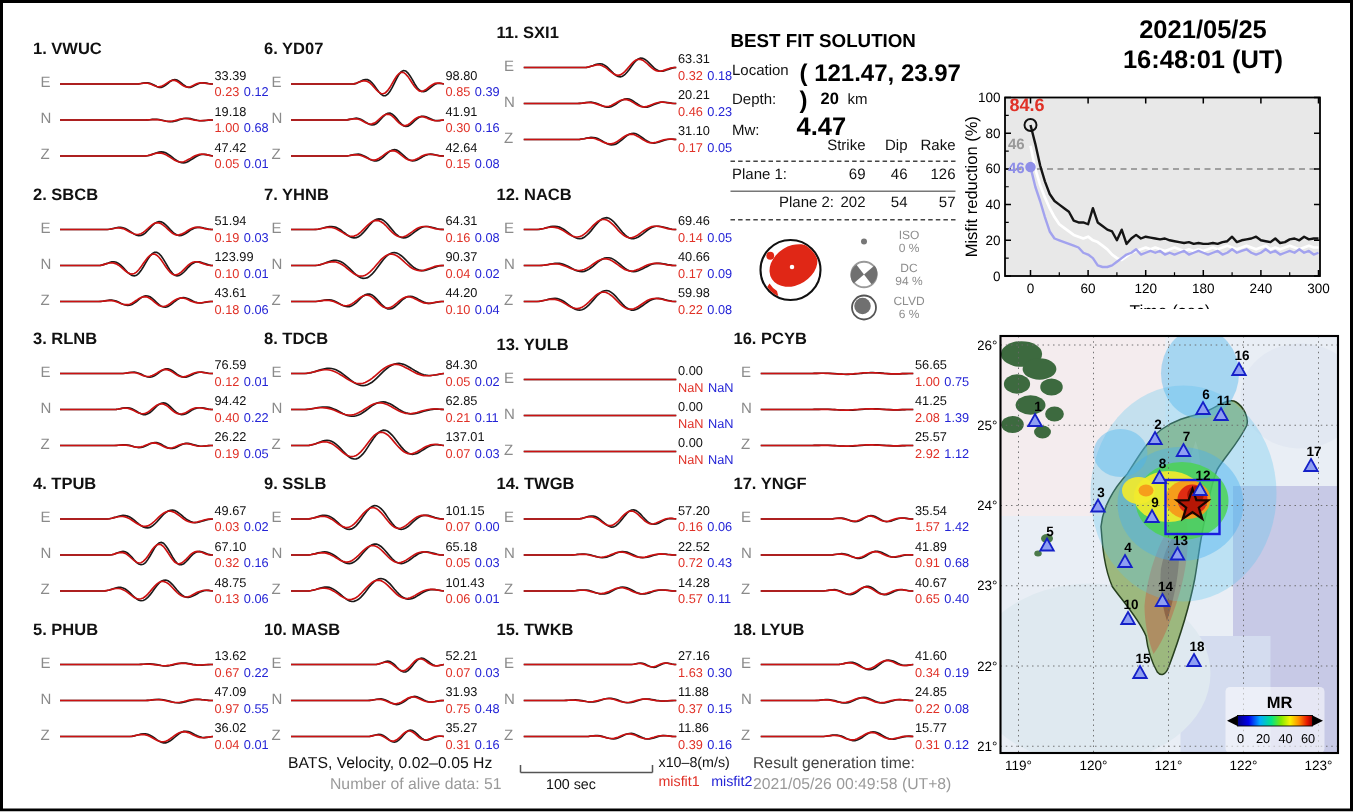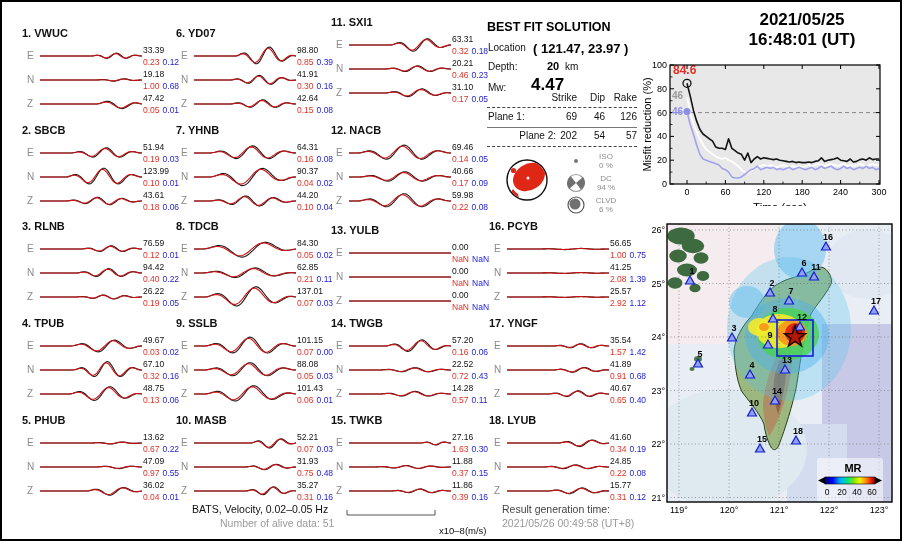--- a/index.html
+++ b/index.html
@@ -23,21 +23,21 @@
   .solid-line{position:absolute;left:2px;width:150px;border-top:1px solid #777;}
   .tbl-cell{position:absolute;font-size:10px;color:#111;text-align:right;}
   .decomp-name{font-size:8px;color:#8d8d8d;line-height:9px;}
   
   #datetime{position:absolute;left:700px;top:8px;width:200px;text-align:center;font-weight:bold;color:#000;}
   #datetime .d1{font-size:17px;}
   #datetime .d2{font-size:17px;}
   
   .foot-black{font-size:10.5px;color:#111;white-space:nowrap;}
   .foot-gray{font-size:10.5px;color:#9a9a9a;white-space:nowrap;}
-  .foot-small{font-size:9.5px;margin-top:22px;}
+  .foot-small{font-size:9.5px;}
   text{font-family:"Liberation Sans","DejaVu Sans",sans-serif;}
 </style>
 </head>
 <body>
 
 <div id="canvas">
 
   <div id="stations-layer">
       <div class="station" style="left: 14px; top: 25px;">
         <div class="st-title">1.  VWUC</div>
@@ -264,21 +264,21 @@
             <path d="M0.0,12.0 L1.5,12.0 L3.0,12.0 L4.5,12.0 L6.0,12.0 L7.5,12.0 L9.0,12.0 L10.5,12.0 L12.0,11.9 L13.5,11.6 L15.0,11.3 L16.5,10.9 L18.0,10.6 L19.5,10.3 L21.0,10.2 L22.5,10.3 L24.0,10.7 L25.5,11.3 L27.0,12.1 L28.5,13.1 L30.0,14.2 L31.5,15.3 L33.0,16.3 L34.5,17.1 L36.0,17.6 L37.5,17.7 L39.0,17.3 L40.5,16.6 L42.0,15.4 L43.5,13.9 L45.0,12.2 L46.5,10.4 L48.0,8.6 L49.5,7.0 L51.0,5.7 L52.5,4.8 L54.0,4.4 L55.5,4.5 L57.0,5.1 L58.5,6.2 L60.0,7.7 L61.5,9.4 L63.0,11.3 L64.5,13.2 L66.0,14.9 L67.5,16.4 L69.0,17.5 L70.5,18.1 L72.0,18.3 L73.5,18.0 L75.0,17.3 L76.5,16.4 L78.0,15.2 L79.5,13.9 L81.0,12.7 L82.5,11.6 L84.0,10.6 L85.5,10.0 L87.0,9.6 L88.5,9.5 L90.0,9.6 L91.5,9.9 L93.0,10.4 L94.5,10.8 L96.0,11.3 L97.5,11.7 L99.0,11.9 L100.5,12.0 L102.0,12.0" fill="none" stroke="#cc1111" stroke-width="1.1"></path>
           </svg>
           <div class="comp-nums"><span class="amp">101.15</span><span class="m1">0.07</span><span class="m2">0.00</span></div>
         </div>
         <div class="comp-row" style="top: 41px;">
           <span class="comp-letter">N</span>
           <svg width="102" height="24" viewBox="0 0 102 24" class="comp-wave">
             <path d="M0.0,12.0 L1.5,12.0 L3.0,12.0 L4.5,12.0 L6.0,12.0 L7.5,12.0 L9.0,12.0 L10.5,12.0 L12.0,11.9 L13.5,11.7 L15.0,11.4 L16.5,11.1 L18.0,10.6 L19.5,10.3 L21.0,10.0 L22.5,9.9 L24.0,10.1 L25.5,10.5 L27.0,11.1 L28.5,12.0 L30.0,13.0 L31.5,14.1 L33.0,15.3 L34.5,16.3 L36.0,17.1 L37.5,17.6 L39.0,17.7 L40.5,17.4 L42.0,16.7 L43.5,15.6 L45.0,14.2 L46.5,12.5 L48.0,10.7 L49.5,9.0 L51.0,7.4 L52.5,6.1 L54.0,5.1 L55.5,4.7 L57.0,4.7 L58.5,5.3 L60.0,6.3 L61.5,7.7 L63.0,9.3 L64.5,11.1 L66.0,12.8 L67.5,14.5 L69.0,15.9 L70.5,16.9 L72.0,17.5 L73.5,17.7 L75.0,17.5 L76.5,16.9 L78.0,16.1 L79.5,15.0 L81.0,13.9 L82.5,12.8 L84.0,11.8 L85.5,10.9 L87.0,10.4 L88.5,10.0 L90.0,9.9 L91.5,10.1 L93.0,10.3 L94.5,10.7 L96.0,11.1 L97.5,11.5 L99.0,11.8 L100.5,12.0 L102.0,12.0" fill="none" stroke="#1a1a1a" stroke-width="1.1"></path>
             <path d="M0.0,12.0 L1.5,12.0 L3.0,12.0 L4.5,12.0 L6.0,12.0 L7.5,12.0 L9.0,12.0 L10.5,12.0 L12.0,11.9 L13.5,11.7 L15.0,11.4 L16.5,11.1 L18.0,10.8 L19.5,10.6 L21.0,10.5 L22.5,10.6 L24.0,10.9 L25.5,11.4 L27.0,12.1 L28.5,12.9 L30.0,13.8 L31.5,14.7 L33.0,15.6 L34.5,16.2 L36.0,16.6 L37.5,16.7 L39.0,16.4 L40.5,15.8 L42.0,14.8 L43.5,13.6 L45.0,12.2 L46.5,10.7 L48.0,9.2 L49.5,7.9 L51.0,6.8 L52.5,6.0 L54.0,5.7 L55.5,5.8 L57.0,6.3 L58.5,7.2 L60.0,8.5 L61.5,9.9 L63.0,11.5 L64.5,13.0 L66.0,14.4 L67.5,15.6 L69.0,16.5 L70.5,17.0 L72.0,17.2 L73.5,16.9 L75.0,16.4 L76.5,15.6 L78.0,14.6 L79.5,13.6 L81.0,12.6 L82.5,11.6 L84.0,10.9 L85.5,10.3 L87.0,10.0 L88.5,9.9 L90.0,10.0 L91.5,10.3 L93.0,10.7 L94.5,11.1 L96.0,11.4 L97.5,11.7 L99.0,11.9 L100.5,12.0 L102.0,12.0" fill="none" stroke="#cc1111" stroke-width="1.1"></path>
           </svg>
-          <div class="comp-nums"><span class="amp">88.08</span><span class="m1">0.05</span><span class="m2">0.03</span></div>
+          <div class="comp-nums"><span class="amp">65.18</span><span class="m1">0.05</span><span class="m2">0.03</span></div>
         </div>
         <div class="comp-row" style="top: 65px;">
           <span class="comp-letter">Z</span>
           <svg width="102" height="24" viewBox="0 0 102 24" class="comp-wave">
             <path d="M0.0,12.0 L1.5,12.0 L3.0,12.0 L4.5,12.0 L6.0,12.0 L7.5,12.0 L9.0,12.0 L10.5,12.0 L12.0,11.9 L13.5,11.7 L15.0,11.4 L16.5,11.0 L18.0,10.5 L19.5,10.0 L21.0,9.7 L22.5,9.4 L24.0,9.4 L25.5,9.6 L27.0,10.1 L28.5,10.9 L30.0,11.9 L31.5,13.1 L33.0,14.3 L34.5,15.6 L36.0,16.8 L37.5,17.9 L39.0,18.6 L40.5,19.0 L42.0,18.9 L43.5,18.4 L45.0,17.5 L46.5,16.2 L48.0,14.6 L49.5,12.8 L51.0,10.9 L52.5,8.9 L54.0,7.2 L55.5,5.7 L57.0,4.6 L58.5,3.9 L60.0,3.7 L61.5,4.0 L63.0,4.7 L64.5,5.9 L66.0,7.3 L67.5,9.0 L69.0,10.8 L70.5,12.5 L72.0,14.1 L73.5,15.4 L75.0,16.4 L76.5,17.1 L78.0,17.4 L79.5,17.3 L81.0,16.9 L82.5,16.3 L84.0,15.4 L85.5,14.5 L87.0,13.6 L88.5,12.7 L90.0,12.0 L91.5,11.5 L93.0,11.1 L94.5,11.0 L96.0,11.1 L97.5,11.3 L99.0,11.5 L100.5,11.8 L102.0,12.0" fill="none" stroke="#1a1a1a" stroke-width="1.1"></path>
             <path d="M0.0,12.0 L1.5,12.0 L3.0,12.0 L4.5,12.0 L6.0,12.0 L7.5,12.0 L9.0,12.0 L10.5,12.0 L12.0,11.9 L13.5,11.7 L15.0,11.3 L16.5,11.0 L18.0,10.6 L19.5,10.3 L21.0,10.2 L22.5,10.1 L24.0,10.3 L25.5,10.7 L27.0,11.3 L28.5,12.1 L30.0,13.1 L31.5,14.1 L33.0,15.2 L34.5,16.1 L36.0,16.9 L37.5,17.5 L39.0,17.7 L40.5,17.6 L42.0,17.1 L43.5,16.3 L45.0,15.2 L46.5,13.8 L48.0,12.2 L49.5,10.6 L51.0,9.0 L52.5,7.5 L54.0,6.3 L55.5,5.4 L57.0,4.9 L58.5,4.8 L60.0,5.1 L61.5,5.9 L63.0,6.9 L64.5,8.3 L66.0,9.8 L67.5,11.3 L69.0,12.8 L70.5,14.2 L72.0,15.4 L73.5,16.2 L75.0,16.8 L76.5,17.0 L78.0,16.9 L79.5,16.5 L81.0,15.9 L82.5,15.1 L84.0,14.2 L85.5,13.3 L87.0,12.5 L88.5,11.8 L90.0,11.3 L91.5,11.0 L93.0,10.9 L94.5,10.9 L96.0,11.1 L97.5,11.3 L99.0,11.6 L100.5,11.8 L102.0,12.0" fill="none" stroke="#cc1111" stroke-width="1.1"></path>
           </svg>
           <div class="comp-nums"><span class="amp">101.43</span><span class="m1">0.06</span><span class="m2">0.01</span></div>
         </div>
       </div>
@@ -523,21 +523,21 @@
             <path d="M0.0,12.0 L1.5,12.0 L3.0,12.0 L4.5,12.0 L6.0,12.0 L7.5,12.0 L9.0,12.0 L10.5,12.0 L12.0,12.0 L13.5,12.0 L15.0,12.0 L16.5,12.0 L18.0,12.0 L19.5,12.0 L21.0,12.0 L22.5,12.0 L24.0,12.0 L25.5,12.0 L27.0,12.0 L28.5,12.0 L30.0,12.0 L31.5,12.0 L33.0,12.0 L34.5,12.0 L36.0,12.0 L37.5,12.0 L39.0,12.0 L40.5,12.0 L42.0,12.0 L43.5,11.8 L45.0,11.6 L46.5,11.4 L48.0,11.3 L49.5,11.3 L51.0,11.4 L52.5,11.7 L54.0,12.2 L55.5,12.8 L57.0,13.4 L58.5,13.8 L60.0,14.2 L61.5,14.2 L63.0,14.0 L64.5,13.5 L66.0,12.7 L67.5,11.9 L69.0,11.0 L70.5,10.2 L72.0,9.6 L73.5,9.3 L75.0,9.4 L76.5,9.7 L78.0,10.3 L79.5,11.1 L81.0,11.9 L82.5,12.6 L84.0,13.2 L85.5,13.6 L87.0,13.7 L88.5,13.5 L90.0,13.2 L91.5,12.9 L93.0,12.5 L94.5,12.1 L96.0,11.9 L97.5,11.8 L99.0,11.8 L100.5,11.9 L102.0,12.0" fill="none" stroke="#cc1111" stroke-width="1.1"></path>
           </svg>
           <div class="comp-nums"><span class="amp">15.77</span><span class="m1">0.31</span><span class="m2">0.12</span></div>
         </div>
       </div>
     </div>
 
   <div class="abs" id="solution-panel" style="left:483px;top:18px;width:162px;height:202px;">
     <div class="abs" style="left:2px;top:0;font-size:12.5px;font-weight:bold;color:#000;">BEST FIT SOLUTION</div>
     <div class="abs sol-label" style="left:3px;top:22px;">Location</div>
-    <div class="abs sol-label sol-bold" style="left:48px;top:21px;font-size:13px;">( 121.47,  23.97 )</div>
+    <div class="abs sol-label sol-bold" style="left:48px;top:21px;font-size:16px;">( 121.47,  23.97 )</div>
     <div class="abs sol-label" style="left:3px;top:41px;">Depth:</div>
     <div class="abs sol-label sol-bold" style="left:62px;top:40px;font-size:11px;">20</div>
     <div class="abs sol-label" style="left:80px;top:41px;">km</div>
     <div class="abs sol-label" style="left:3px;top:62px;">Mw:</div>
     <div class="abs sol-bold" style="left:46px;top:55px;font-size:17px;">4.47</div>
     <div id="plane-table">
         <div class="tbl-cell" style="top: 72px; left: 0px; width: 92px;">Strike</div>
         <div class="tbl-cell" style="top: 72px; left: 0px; width: 120px;">Dip</div>
         <div class="tbl-cell" style="top: 72px; left: 0px; width: 152px;">Rake</div>
         <div class="dash-line" style="top: 87px;"></div>

